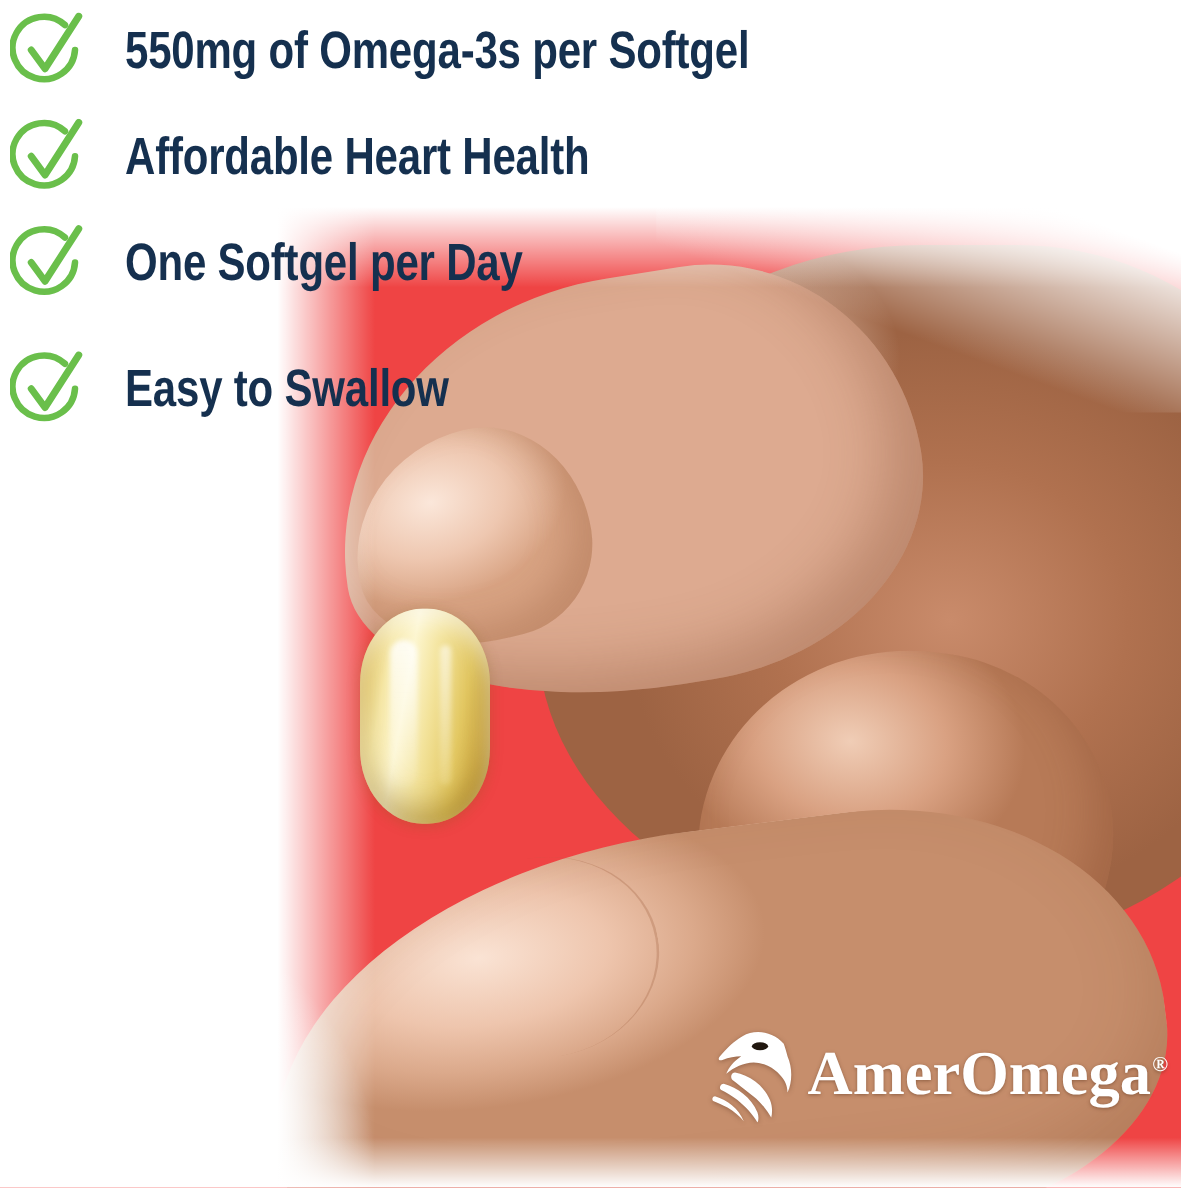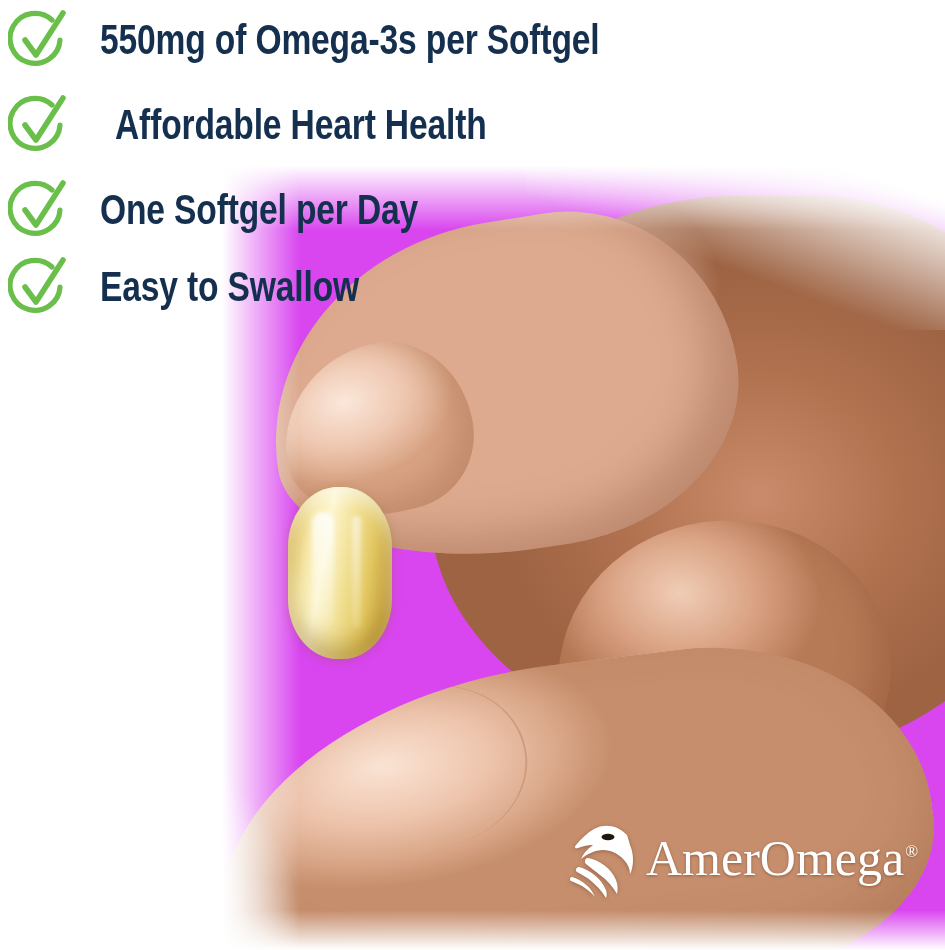--- a/index.html
+++ b/index.html
@@ -7,21 +7,21 @@
     padding: 0;
     background: #ffffff;
   }
   body {
     font-family: "Liberation Sans", sans-serif;
   }
   #stage {
     position: relative;
     width: 945px;
     height: 950px;
-    background: #d946ef;
+    background: #ef4444;
     overflow: hidden;
   }
 
   
   .photo-layer {
     position: absolute;
     inset: 0;
     overflow: hidden;
   }
 
@@ -201,23 +201,23 @@
     width: 700px;
   }
   .bullet-row {
     position: absolute;
     display: flex;
     align-items: center;
     left: 8px;
     height: 64px;
   }
   .bullet-row:nth-child(1) { top: 8px; }
-  .bullet-row:nth-child(2) { top: 93px; gap: 15px; }
+  .bullet-row:nth-child(2) { top: 93px; }
   .bullet-row:nth-child(3) { top: 178px; text-align: right; }
-  .bullet-row:nth-child(4) { top: 255px; justify-content: flex-end; }
+  .bullet-row:nth-child(4) { top: 279px; justify-content: flex-end; }
 
   .check-icon {
     width: 60px;
     height: 60px;
     flex: 0 0 60px;
     display: block;
   }
   .bullet-text {
     margin-left: 32px;
     color: #15304f;
@@ -243,21 +243,21 @@
   .brand-eagle {
     width: 76px;
     height: 80px;
     flex: 0 0 76px;
     filter: drop-shadow(0 1px 2px rgba(90,50,30,0.45));
   }
   .brand-word {
     margin-left: 4px;
     color: #ffffff;
     font-family: "Liberation Serif", serif;
-    font-weight: 400;
+    font-weight: 700;
     font-size: 50px;
     line-height: 1;
     letter-spacing: 0px;
     text-shadow: 0 1px 3px rgba(95,55,32,0.55);
     position: relative;
   }
   .brand-reg {
     font-family: "Liberation Serif", serif;
     font-size: 17px;
     color: #ffffff;

